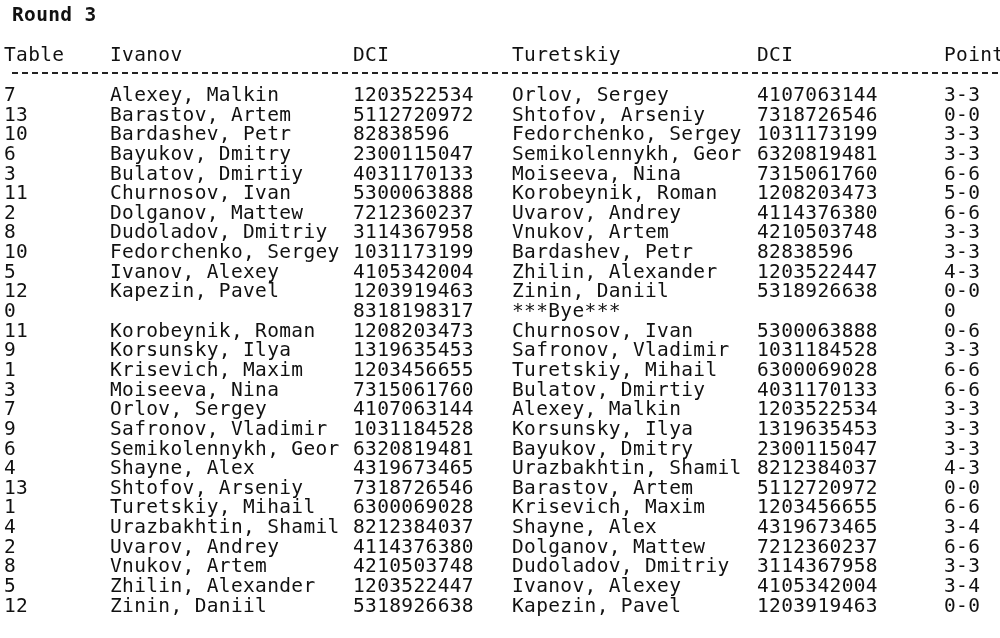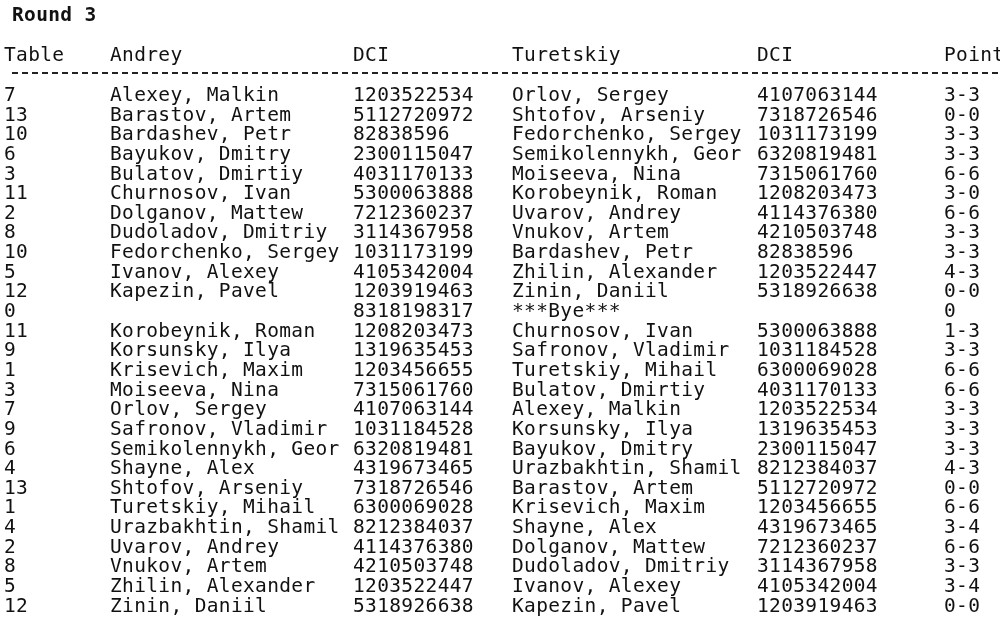--- a/index.html
+++ b/index.html
@@ -24,21 +24,21 @@
   #rows { position: absolute; left: 0; top: 85px; width: 1000px; }
   .row { position: relative; height: 19.65px; }
   .row .txt { top: 0; }
 </style>
 </head>
 <body>
 
 <div id="title" class="txt">Round 3</div>
 
 <div class="txt hdr c-table">Table</div>
-<div class="txt hdr c-player">Andrey</div>
+<div class="txt hdr c-player">Ivanov</div>
 <div class="txt hdr c-dci1">DCI</div>
 <div class="txt hdr c-opp">Turetskiy</div>
 <div class="txt hdr c-dci2">DCI</div>
 <div class="txt hdr c-pts">Points</div>
 
 <div id="divider"></div>
 
 <div id="rows">
     <div class="row">
       <div class="txt c-table">7</div>
@@ -79,21 +79,21 @@
       <div class="txt c-opp">Moiseeva, Nina</div>
       <div class="txt c-dci2">7315061760</div>
       <div class="txt c-pts">6-6</div>
     </div>
     <div class="row">
       <div class="txt c-table">11</div>
       <div class="txt c-player">Churnosov, Ivan</div>
       <div class="txt c-dci1">5300063888</div>
       <div class="txt c-opp">Korobeynik, Roman</div>
       <div class="txt c-dci2">1208203473</div>
-      <div class="txt c-pts">3-0</div>
+      <div class="txt c-pts">5-0</div>
     </div>
     <div class="row">
       <div class="txt c-table">2</div>
       <div class="txt c-player">Dolganov, Mattew</div>
       <div class="txt c-dci1">7212360237</div>
       <div class="txt c-opp">Uvarov, Andrey</div>
       <div class="txt c-dci2">4114376380</div>
       <div class="txt c-pts">6-6</div>
     </div>
     <div class="row">
@@ -134,21 +134,21 @@
       <div class="txt c-opp">***Bye***</div>
       <div class="txt c-dci2"></div>
       <div class="txt c-pts">0</div>
     </div>
     <div class="row">
       <div class="txt c-table">11</div>
       <div class="txt c-player">Korobeynik, Roman</div>
       <div class="txt c-dci1">1208203473</div>
       <div class="txt c-opp">Churnosov, Ivan</div>
       <div class="txt c-dci2">5300063888</div>
-      <div class="txt c-pts">1-3</div>
+      <div class="txt c-pts">0-6</div>
     </div>
     <div class="row">
       <div class="txt c-table">9</div>
       <div class="txt c-player">Korsunsky, Ilya</div>
       <div class="txt c-dci1">1319635453</div>
       <div class="txt c-opp">Safronov, Vladimir</div>
       <div class="txt c-dci2">1031184528</div>
       <div class="txt c-pts">3-3</div>
     </div>
     <div class="row">

